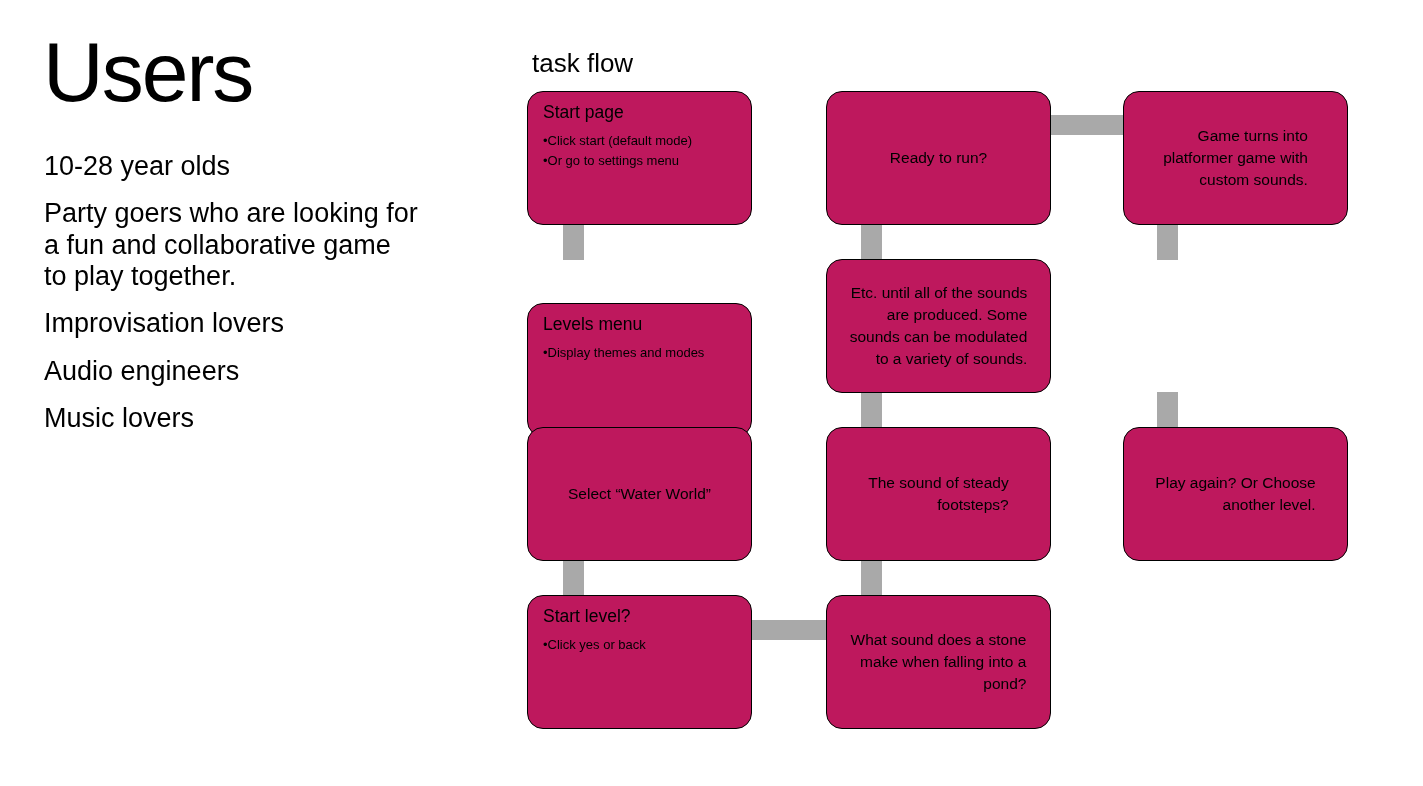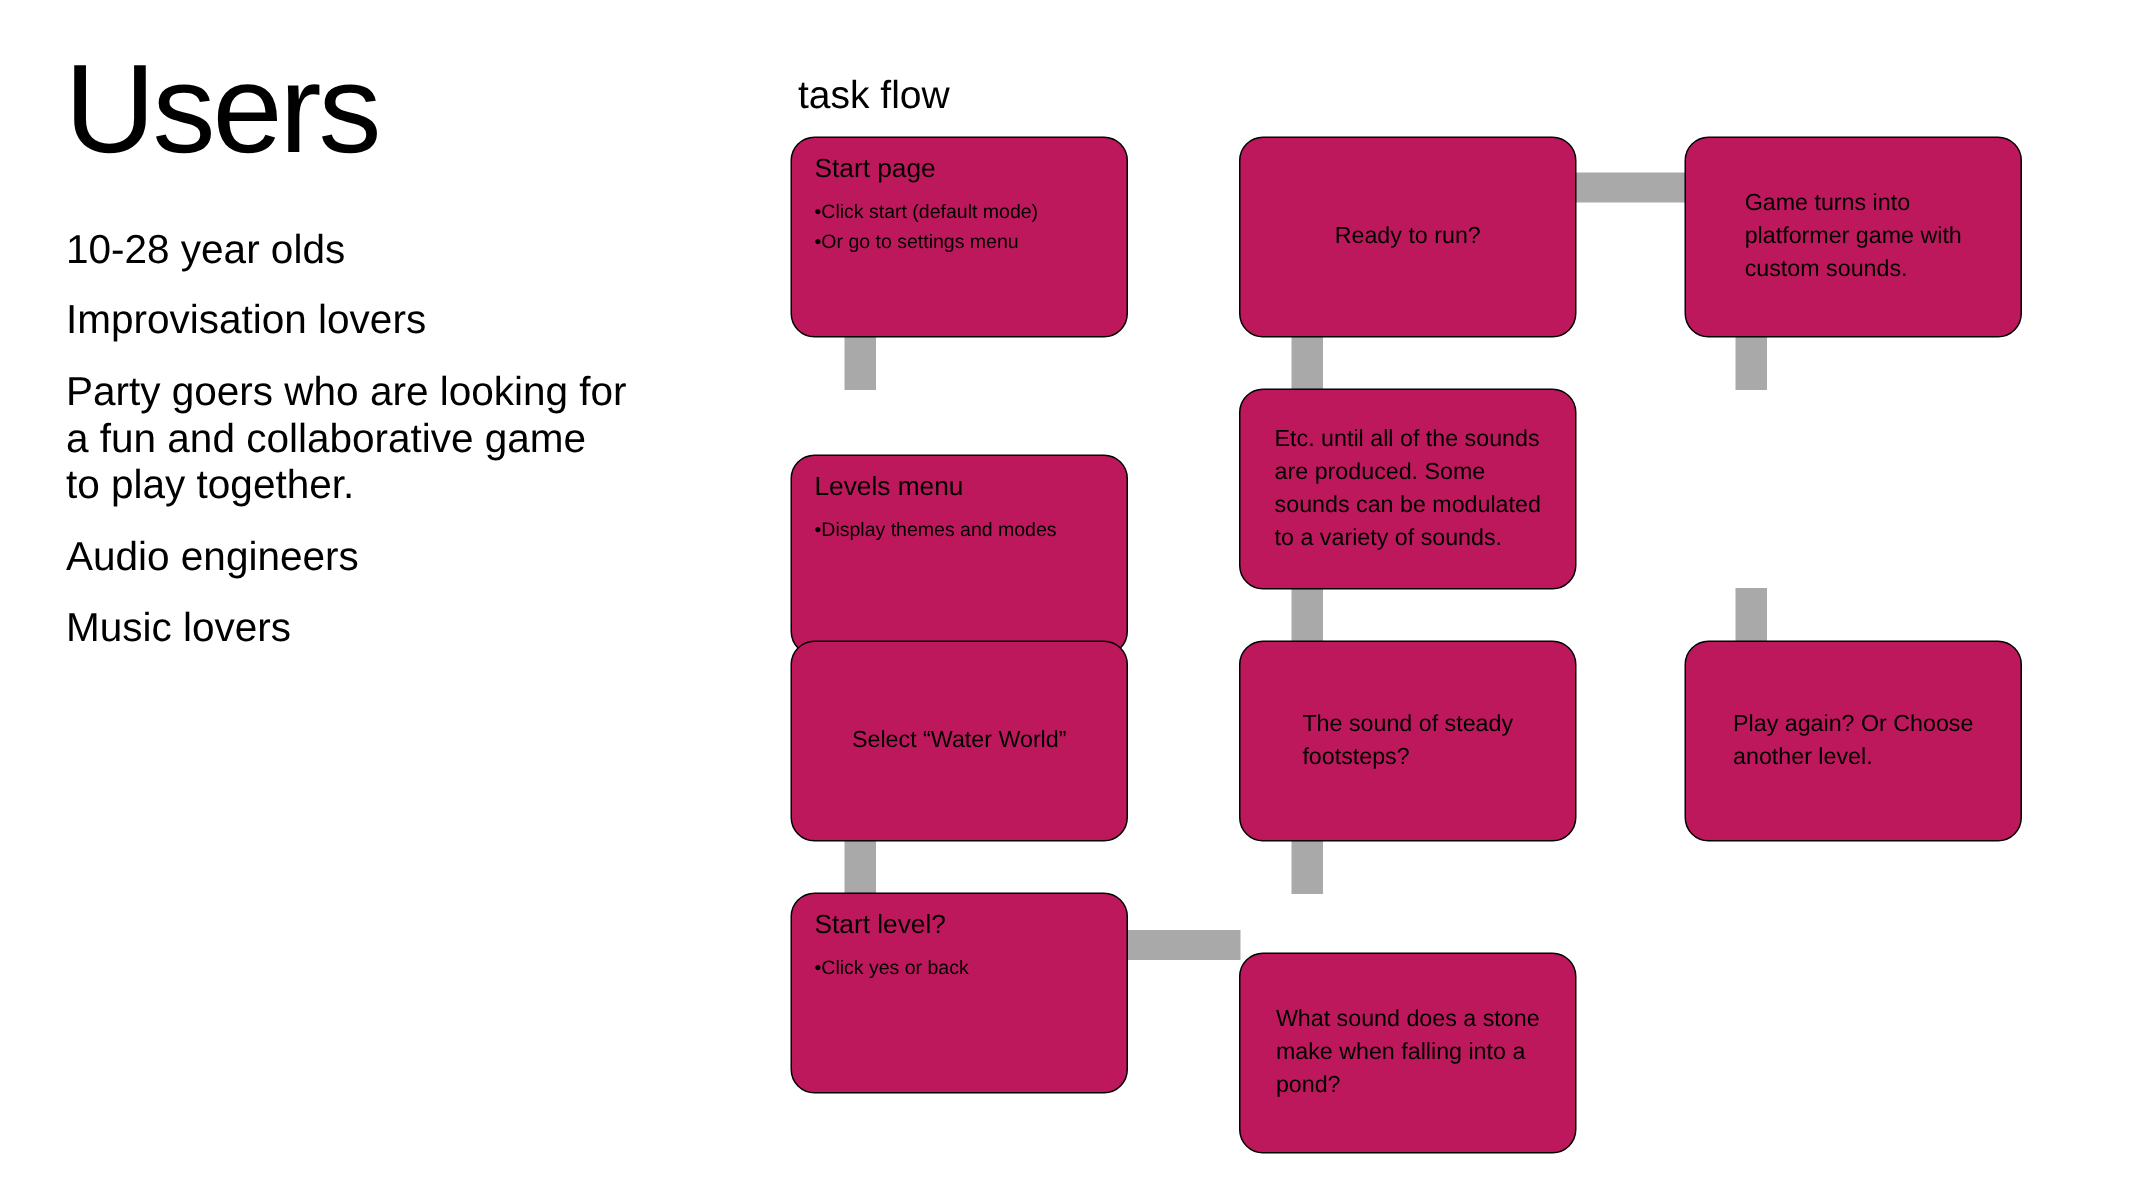--- a/index.html
+++ b/index.html
@@ -77,21 +77,21 @@
     font-size: 13px;
     line-height: 1.55;
   }
   .bullets li::before {
     content: "\2022";
   }
   .box.centered {
     display: flex;
     align-items: center;
     justify-content: center;
-    text-align: left;
+    text-align: right;
     padding: 0 10px;
   }
   .box.centered .box-text {
     font-size: 15.5px;
     line-height: 1.42;
     white-space: pre-line;
   }
   .conn {
     position: absolute;
     background: var(--connector, #a9a9a9);
@@ -101,24 +101,24 @@
   .conn.h { width: 76px; height: 20px; }
 </style>
 </head>
 <body>
 
 <div class="slide">
 
   <h1 class="slide-title">Users</h1>
   <div class="audience">
     <p>10-28 year olds</p>
-    <p>Improvisation lovers</p>
     <p>Party goers who are looking for
 a fun and collaborative game
 to play together.</p>
+    <p>Improvisation lovers</p>
     <p>Audio engineers</p>
     <p>Music lovers</p>
   </div>
 
   <div class="flow-label">task flow</div>
 
   <div class="conn v" style="left:563px; top:224px;"></div>
   <div class="conn v" style="left:563px; top:392px;"></div>
   <div class="conn v" style="left:563px; top:560px;"></div>
   <div class="conn h" style="left:751px; top:620px;"></div>
@@ -158,21 +158,21 @@
   <div class="box centered" style="left:826px; top:259px;">
     <span class="box-text">Etc. until all of the sounds
 are produced. Some
 sounds can be modulated
 to a variety of sounds.</span>
   </div>
   <div class="box centered" style="left:826px; top:427px;">
     <span class="box-text">The sound of steady
 footsteps?</span>
   </div>
-  <div class="box centered" style="left:826px; top:595px;margin-top:40px;">
+  <div class="box centered" style="left:826px; top:595px;">
     <span class="box-text">What sound does a stone
 make when falling into a
 pond?</span>
   </div>
 
   <div class="box centered" style="left:1123px; top:91px;">
     <span class="box-text">Game turns into
 platformer game with
 custom sounds.</span>
   </div>

